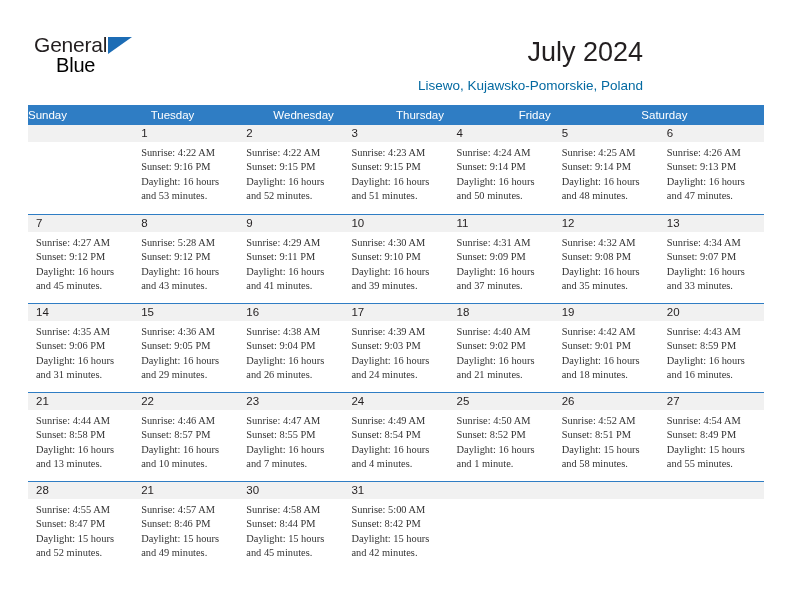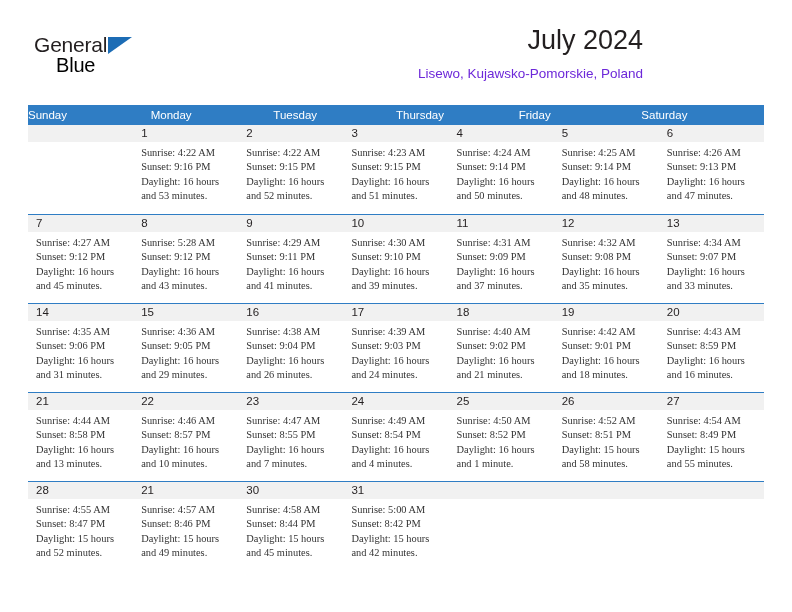--- a/index.html
+++ b/index.html
@@ -59,33 +59,33 @@
     left: 22px;
     top: 20px;
     font-size: 20px;
     letter-spacing: -0.2px;
     color: #000000;
     line-height: 22px;
   }
   .title-block {
     position: absolute;
     right: 37px;
-    top: 24px;
+    top: 36px;
     text-align: right;
   }
   .cal-title {
     font-size: 27px;
     color: #231f20;
     line-height: 32px;
     font-weight: normal;
     margin: 0;
   }
   .cal-subtitle {
     font-size: 13.5px;
-    color: #6d28d9;
+    color: #0369a1;
     line-height: 18px;
     margin: 9px 0 8px 0;
   }
 
   
   .calendar {
     position: absolute;
     left: 28px;
     top: 105px;
     width: 736px;
@@ -159,22 +159,22 @@
     <div class="title-block">
       <h1 class="cal-title">July 2024</h1>
       <p class="cal-subtitle">Lisewo, Kujawsko-Pomorskie, Poland</p>
     </div>
 
   </div>
 
   <div class="calendar">
     <div class="dow-row" id="dow-row">
         <div class="dow">Sunday</div>
-        <div class="dow">Monday</div>
         <div class="dow">Tuesday</div>
+        <div class="dow">Wednesday</div>
         <div class="dow">Thursday</div>
         <div class="dow">Friday</div>
         <div class="dow">Saturday</div>
       </div>
     <div id="weeks">
         <div class="week">
           <div class="cell empty">
             <div class="daynum-band"></div>
             <div class="lines"></div>
           </div>

